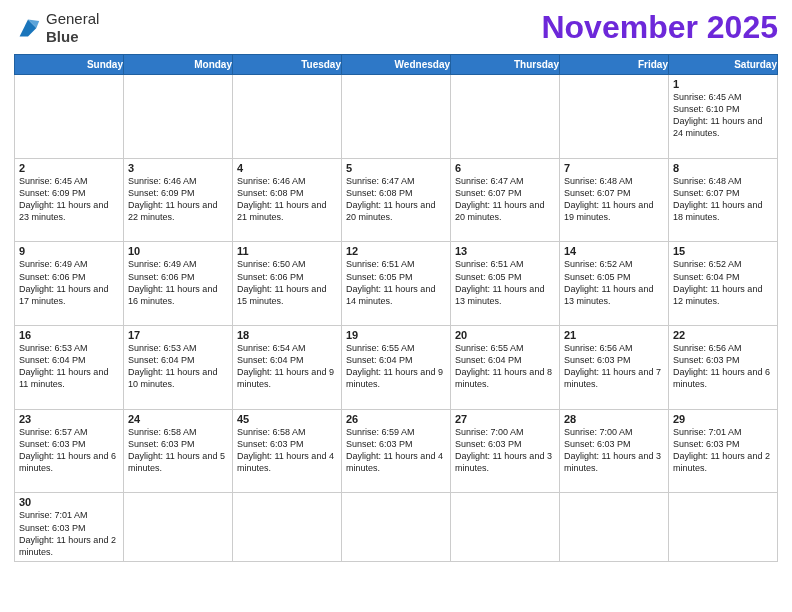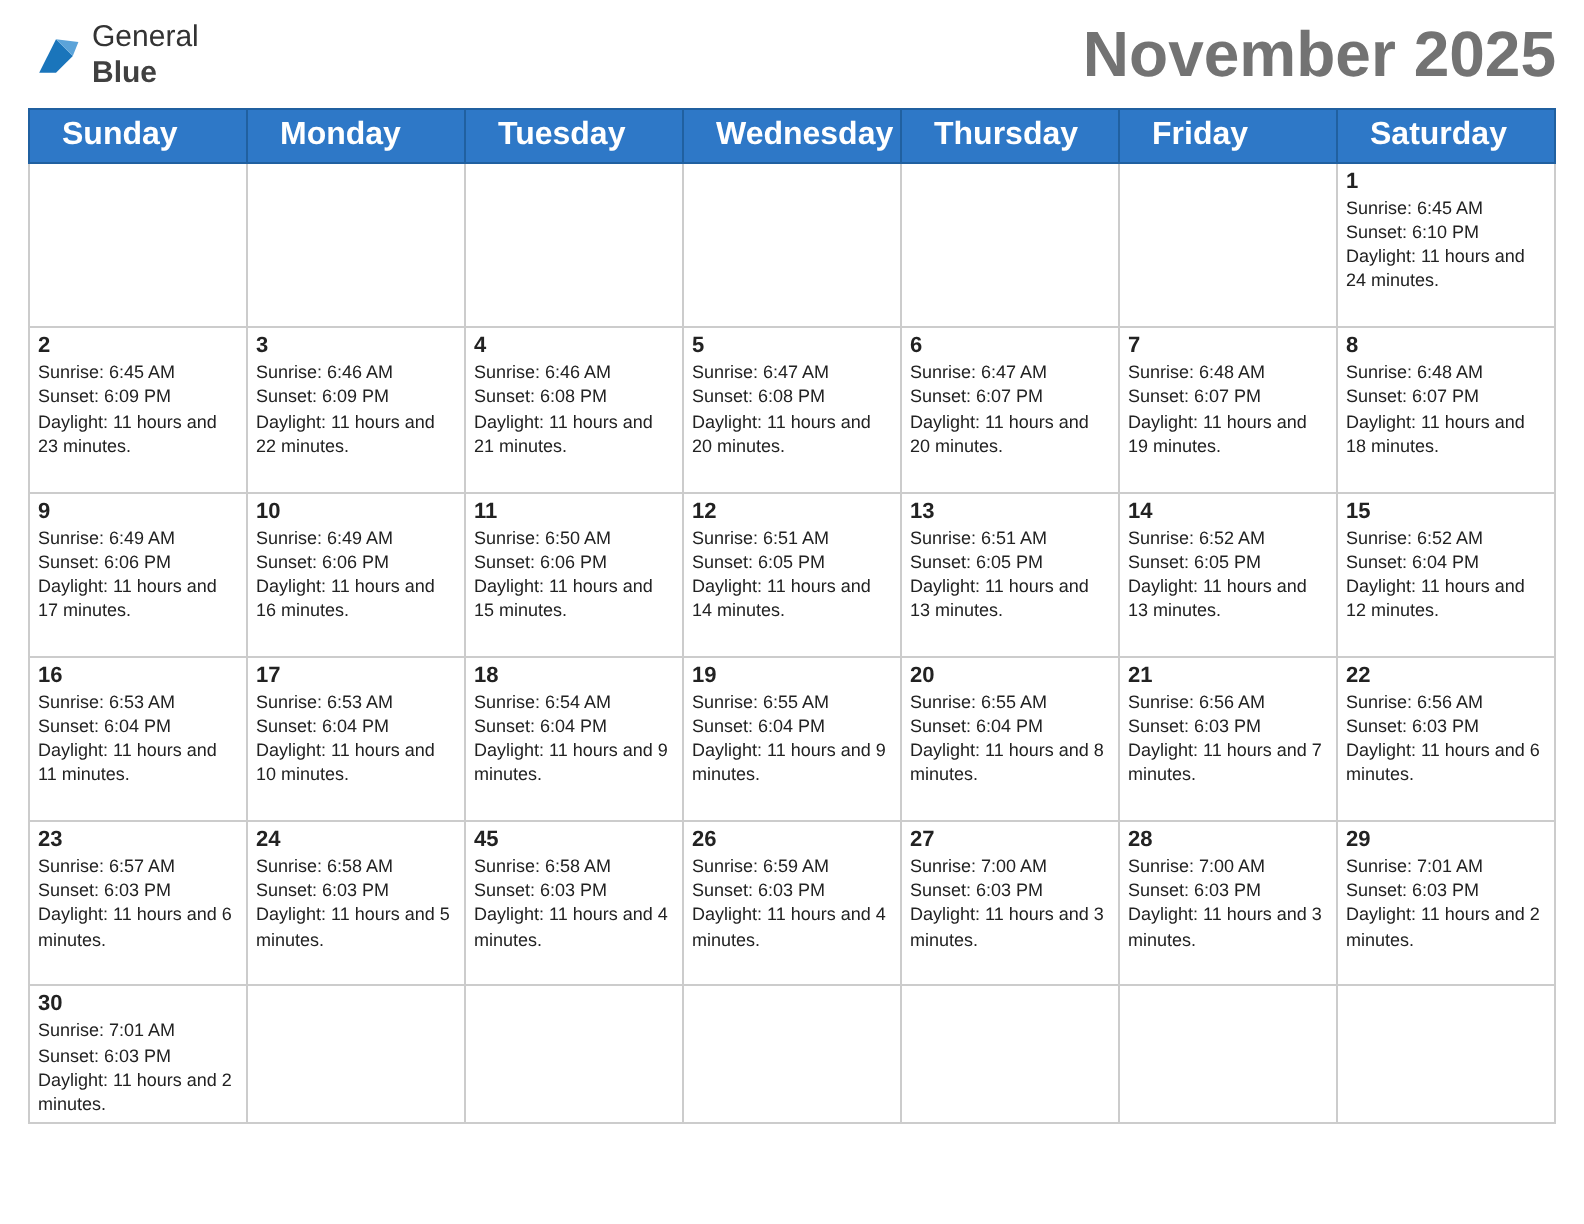--- a/index.html
+++ b/index.html
@@ -41,40 +41,40 @@
     .logo-icon {
       width: 28px;
       height: 28px;
     }
     .title-block {
       text-align: right;
     }
     .month-title {
       font-size: 32px;
       font-weight: bold;
-      color: #737373;
+      color: #6d28d9;
       line-height: 1.1;
     }
     .subtitle {
       font-size: 14px;
       color: #444;
     }
     .calendar {
       flex: 1;
       border: 1px solid #ccc;
       border-collapse: collapse;
       width: 100%;
       table-layout: fixed;
     }
     .calendar th {
       background-color: #2e78c7;
       color: #fff;
-      text-align: left;
-      padding: 4px 16px;
-      font-size: 16px;
+      text-align: right;
+      padding: 4px 0;
+      font-size: 10px;
       border: 1px solid #2060a0;
     }
     .calendar td {
       border: 1px solid #ccc;
       vertical-align: top;
       padding: 3px 4px;
       font-size: 9.5px;
       color: #222;
       background: #fff;
     }

